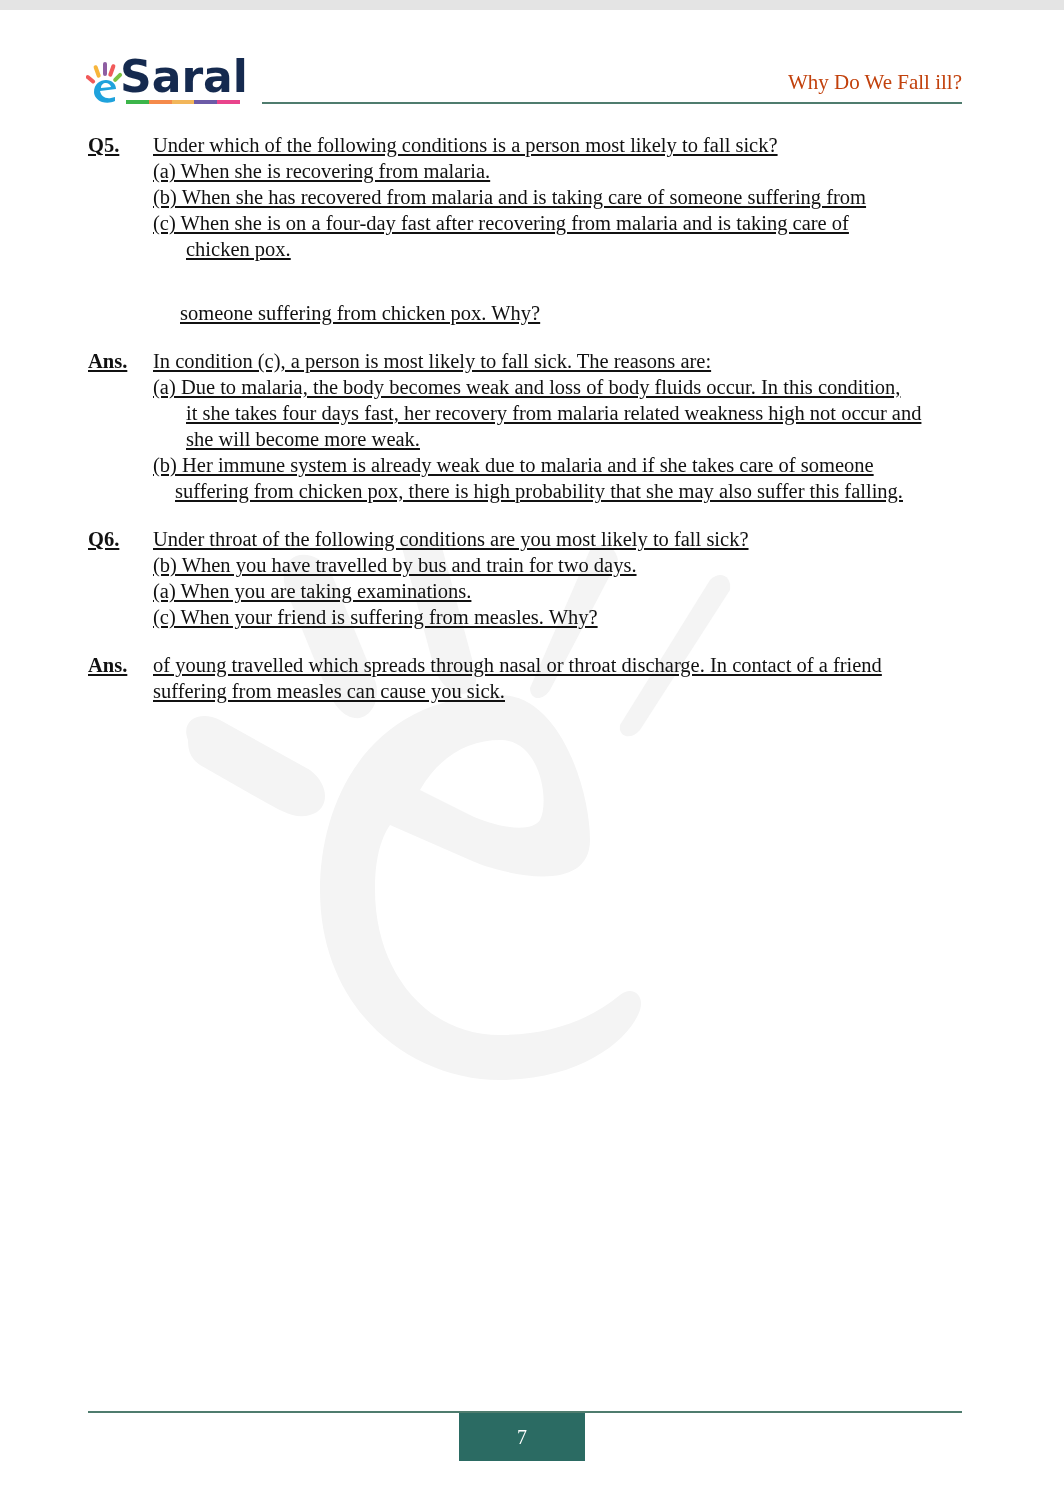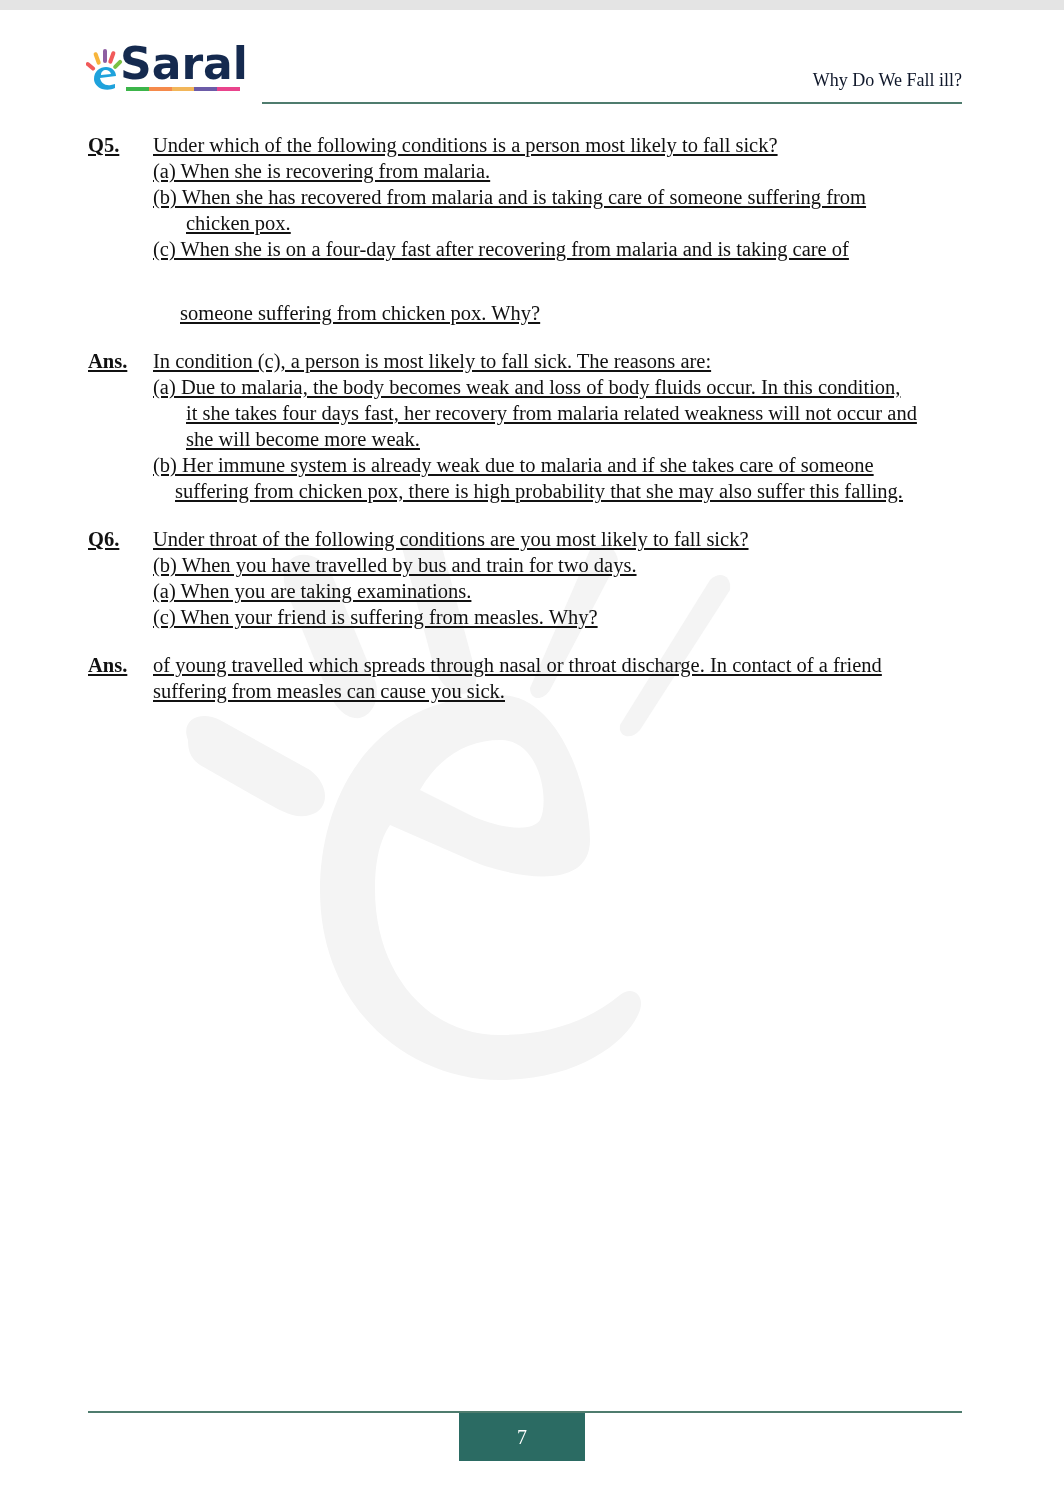--- a/index.html
+++ b/index.html
@@ -23,21 +23,21 @@
     }
     .watermark {
       position: absolute;
       left: 170px; top: 540px;
       width: 620px; height: 620px;
       pointer-events: none;
     }
     
     .logo {
       position: absolute;
-      left: 86px; top: 45px;
+      left: 86px; top: 58px;
       width: 160px; height: 50px;
     }
     .logo-word {
       position: absolute;
       left: 34px; top: -6px;
       font-family: "DejaVu Sans", "Liberation Sans", sans-serif;
       font-size: 44px;
       font-weight: 700;
       color: #152a4f;
       letter-spacing: 0px;
@@ -52,22 +52,22 @@
     .logo-bar span { flex: 1; height: 4px; }
     .header-line {
       position: absolute;
       left: 262px; top: 102px;
       width: 700px; height: 2px;
       background: #4f7c6e;
     }
     .chapter-title {
       position: absolute;
       right: 102px; top: 70px;
-      font-size: 18px;
-      color: #0f172a;
+      font-size: 21px;
+      color: #c2410c;
       white-space: nowrap;
     }
     
     .content {
       position: absolute;
       left: 88px; top: 132px;
       width: 880px;
       font-size: 20.5px;
       line-height: 26px;
       text-decoration: underline;
@@ -144,32 +144,32 @@
 <div class="header-line"></div>
 
 <div class="content">
 
   <div class="block">
     <div class="tag">Q5.</div>
     <div class="body-col">
       <div class="line">Under which of the following conditions is a person most likely to fall sick?</div>
       <div class="line">(a) When she is recovering from malaria.</div>
       <div class="line">(b) When she has recovered from malaria and is taking care of someone suffering from</div>
+      <div class="line">(c) When she is on a four-day fast after recovering from malaria and is taking care of</div>
       <div class="line cont-a">chicken pox.</div>
-      <div class="line">(c) When she is on a four-day fast after recovering from malaria and is taking care of</div>
       <div class="line cont-c">someone suffering from chicken pox. Why?</div>
     </div>
   </div>
 
   <div class="block">
     <div class="tag">Ans.</div>
     <div class="body-col">
       <div class="line">In condition (c), a person is most likely to fall sick. The reasons are:</div>
       <div class="line">(a) Due to malaria, the body becomes weak and loss of body fluids occur. In this condition,</div>
-      <div class="line cont-a">it she takes four days fast, her recovery from malaria related weakness will not occur and</div>
+      <div class="line cont-a">it she takes four days fast, her recovery from malaria related weakness high not occur and</div>
       <div class="line cont-a">she will become more weak.</div>
       <div class="line">(b) Her immune system is already weak due to malaria and if she takes care of someone</div>
       <div class="line cont-b">suffering from chicken pox, there is high probability that she may also suffer this falling.</div>
     </div>
   </div>
 
   <div class="block">
     <div class="tag">Q6.</div>
     <div class="body-col">
       <div class="line">Under throat of the following conditions are you most likely to fall sick?</div>

